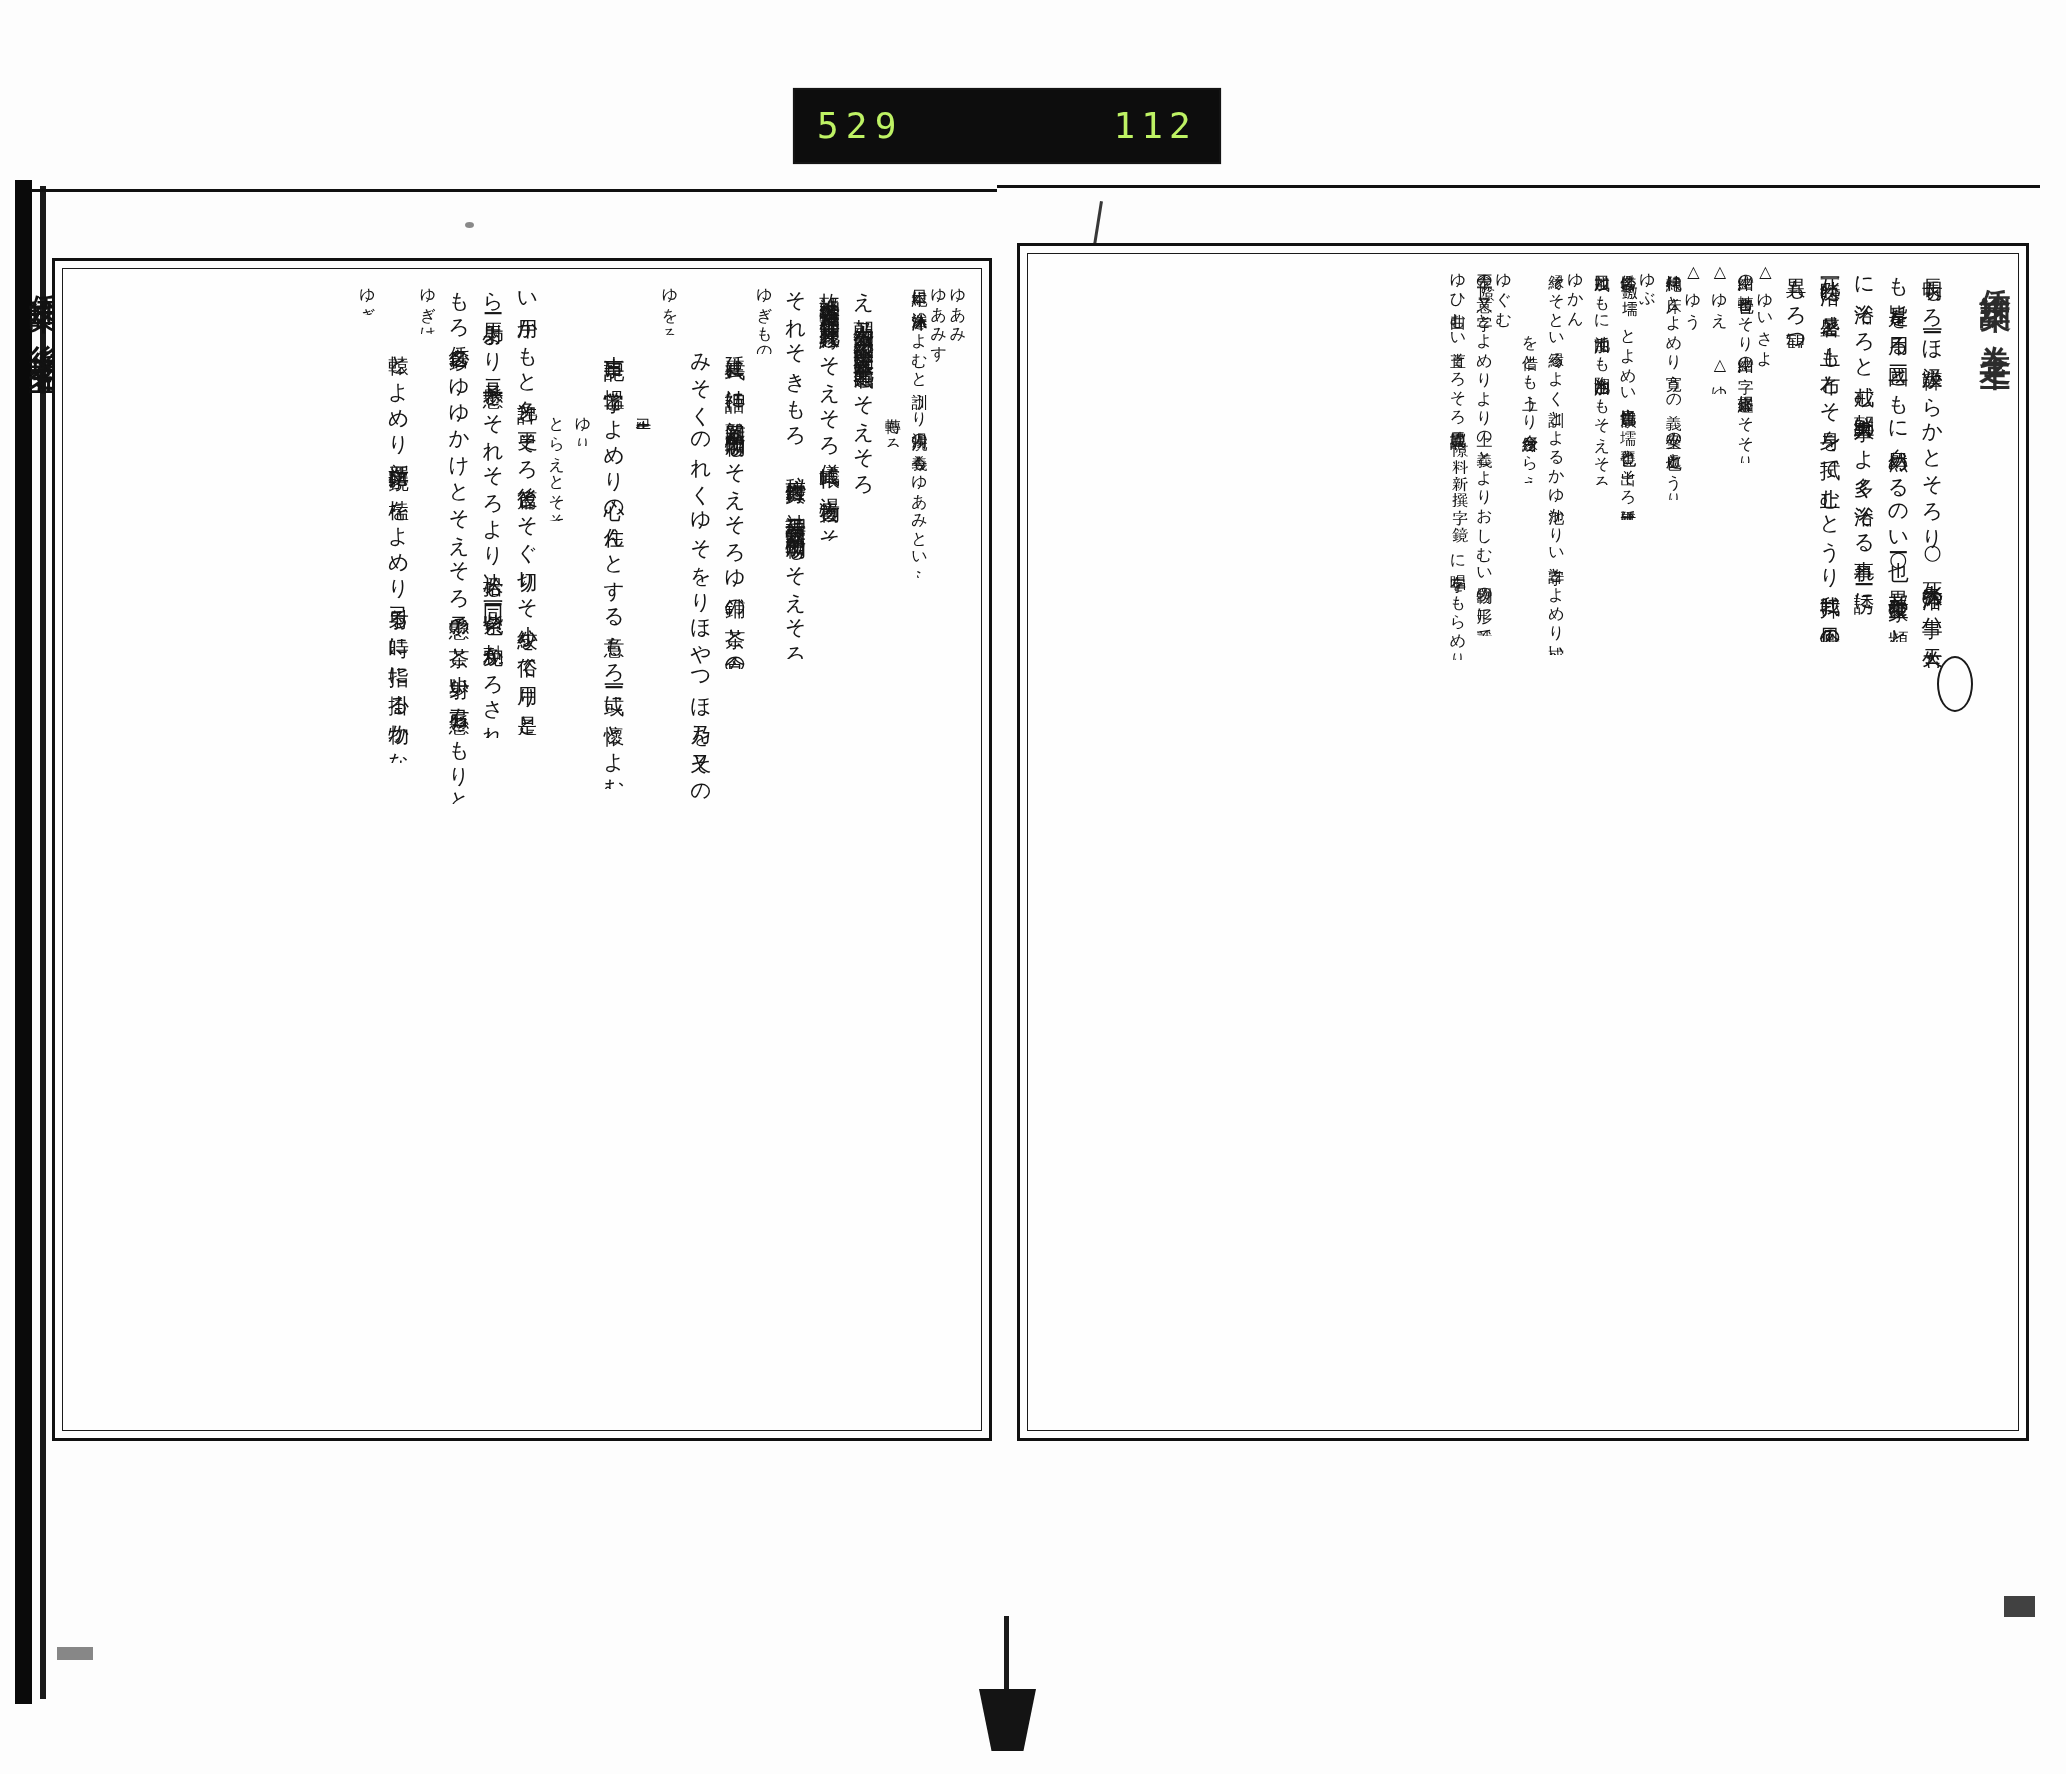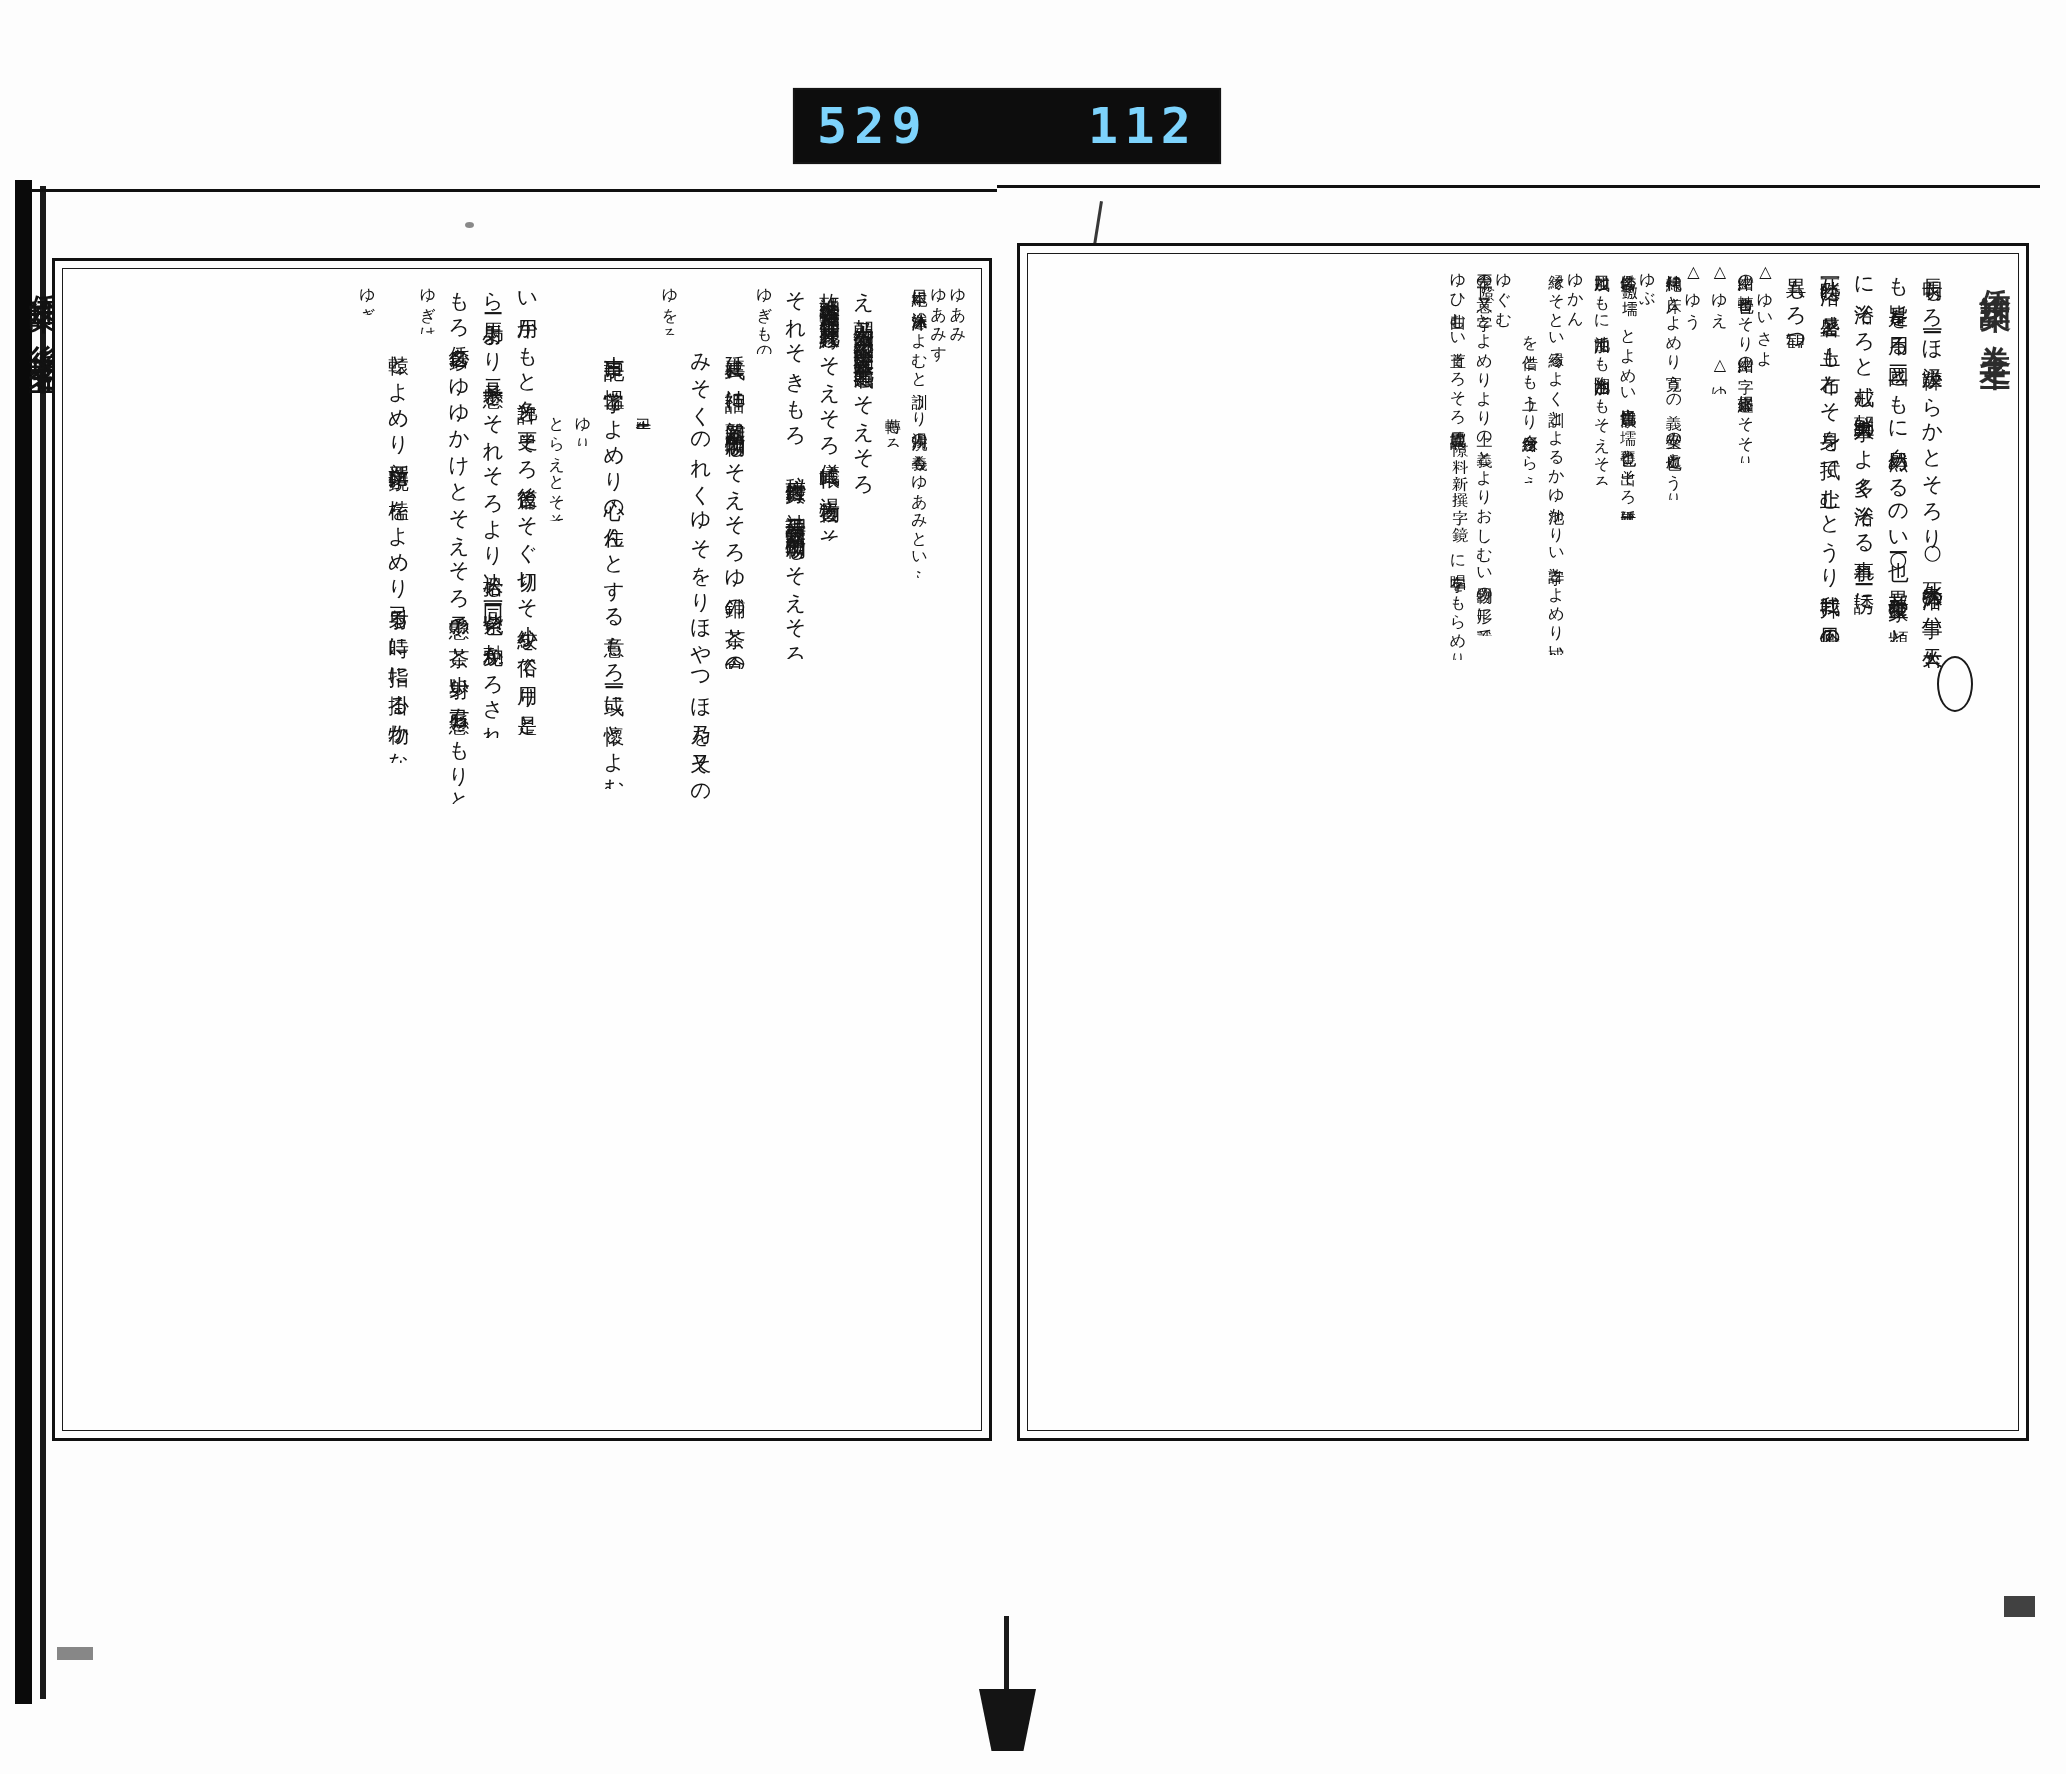--- a/index.html
+++ b/index.html
@@ -25,26 +25,26 @@
     height: 72px;
     background: #0d0d0d;
     display: flex;
     align-items: center;
     justify-content: space-between;
     padding: 0 22px;
     box-sizing: border-box;
     box-shadow: 0 0 0 2.1px #141414;
   }
   .film-digits {
-    color: #7dd3fc;
+    color: #bef264;
     font-family: "DejaVu Sans Mono", monospace;
-    font-size: 50px;
+    font-size: 36px;
     letter-spacing: 7.2px;
     line-height: 1;
-    font-weight: 700;
+    font-weight: 400;
   }
   .film-digits.right { letter-spacing: 6.2px; margin-left: 13px; }
 
   
   .scan {
     position: absolute;
     left: 0;
     top: 170px;
     width: 2066px;
     height: 1570px;

